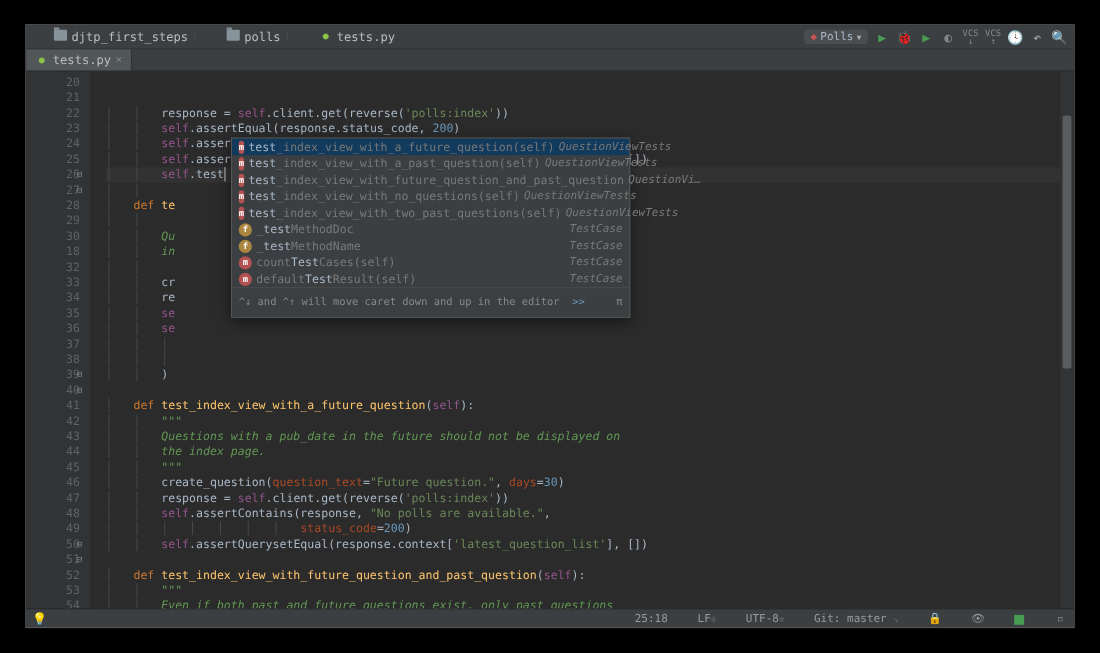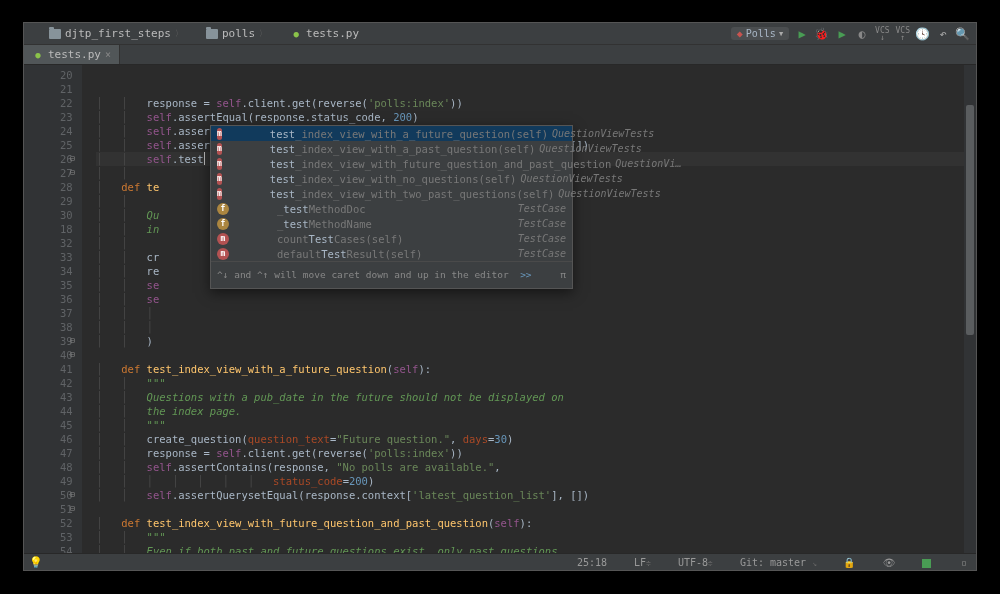--- a/index.html
+++ b/index.html
@@ -27,21 +27,21 @@
 .navbar {
   height: 22px;
   background: #3c3f41;
   border-bottom: 1px solid #323232;
   display: flex;
   align-items: center;
   padding: 0 6px;
 }
 .navbar-left { display: flex; align-items: center; gap: 4px; flex: 1; }
 .navbar-right { display: flex; align-items: center; gap: 6px; }
-.nav-item { display: flex; align-items: center; gap: 4px; color: #bbb; font-size: 11px; padding-left: 19px; }
+.nav-item { display: flex; gap: 4px; color: #bbb; font-size: 11px; padding-left: 19px; }
 .folder-icon { width: 12px; height: 10px; background: #87939a; border-radius: 1px; position: relative; }
 .folder-icon::before { content: ""; position: absolute; top: -2px; left: 0; width: 5px; height: 2px; background: #87939a; border-radius: 1px 1px 0 0; }
 .py-icon { width: 12px; height: 12px; display: inline-flex; align-items: center; justify-content: center; color: #8bc34a; font-size: 9px; }
 .sep { color: #666; }
 .run-config { display: flex; align-items: center; gap: 3px; background: #4b4e50; padding: 1px 6px; border-radius: 3px; font-size: 10px; }
 .tool-icon { width: 14px; height: 14px; display: inline-flex; align-items: center; justify-content: center; font-size: 12px; }
 .play-icon { color: #499c54; }
 .bug-icon { color: #499c54; }
 .cov-icon { color: #499c54; }
 .ball-icon { color: #888; }
@@ -119,21 +119,21 @@
   height: 15px;
   display: flex;
   align-items: center;
   padding: 0 6px;
   gap: 4px;
 }
 .popup-row.sel { background: #113a5c; }
 .pi { width: 12px; height: 12px; border-radius: 6px; display: inline-flex; align-items: center; justify-content: center; font-size: 8px; font-weight: bold; color: #fff; }
 .pi-m { background: #b35252; }
 .pi-f { background: #ab8640; }
-.pop-name { flex: 1; color: #a9b7c6; margin-left: 44px; }
+.pop-name { flex: 1; color: #a9b7c6; }
 .pop-name .match { color: #a9b7c6; }
 .pop-name .nomatch { color: #787878; }
 .pop-right { color: #787878; font-size: 10px; font-style: italic; }
 .popup-footer { height: 27px; background: #3c3f41; border-top: 1px solid #4a4a4a; display: flex; align-items: center; padding: 0 6px; font-size: 9.5px; color: #888; justify-content: space-between; }
 .popup-footer .link { color: #6897bb; }
 .scrollbar { width: 12px; background: #313335; position: relative; }
 .scroll-thumb { position: absolute; left: 2px; right: 2px; top: 40px; height: 230px; background: #5a5d5f; border-radius: 2px; }
 .statusbar {
   height: 17px;
   background: #3c3f41;

